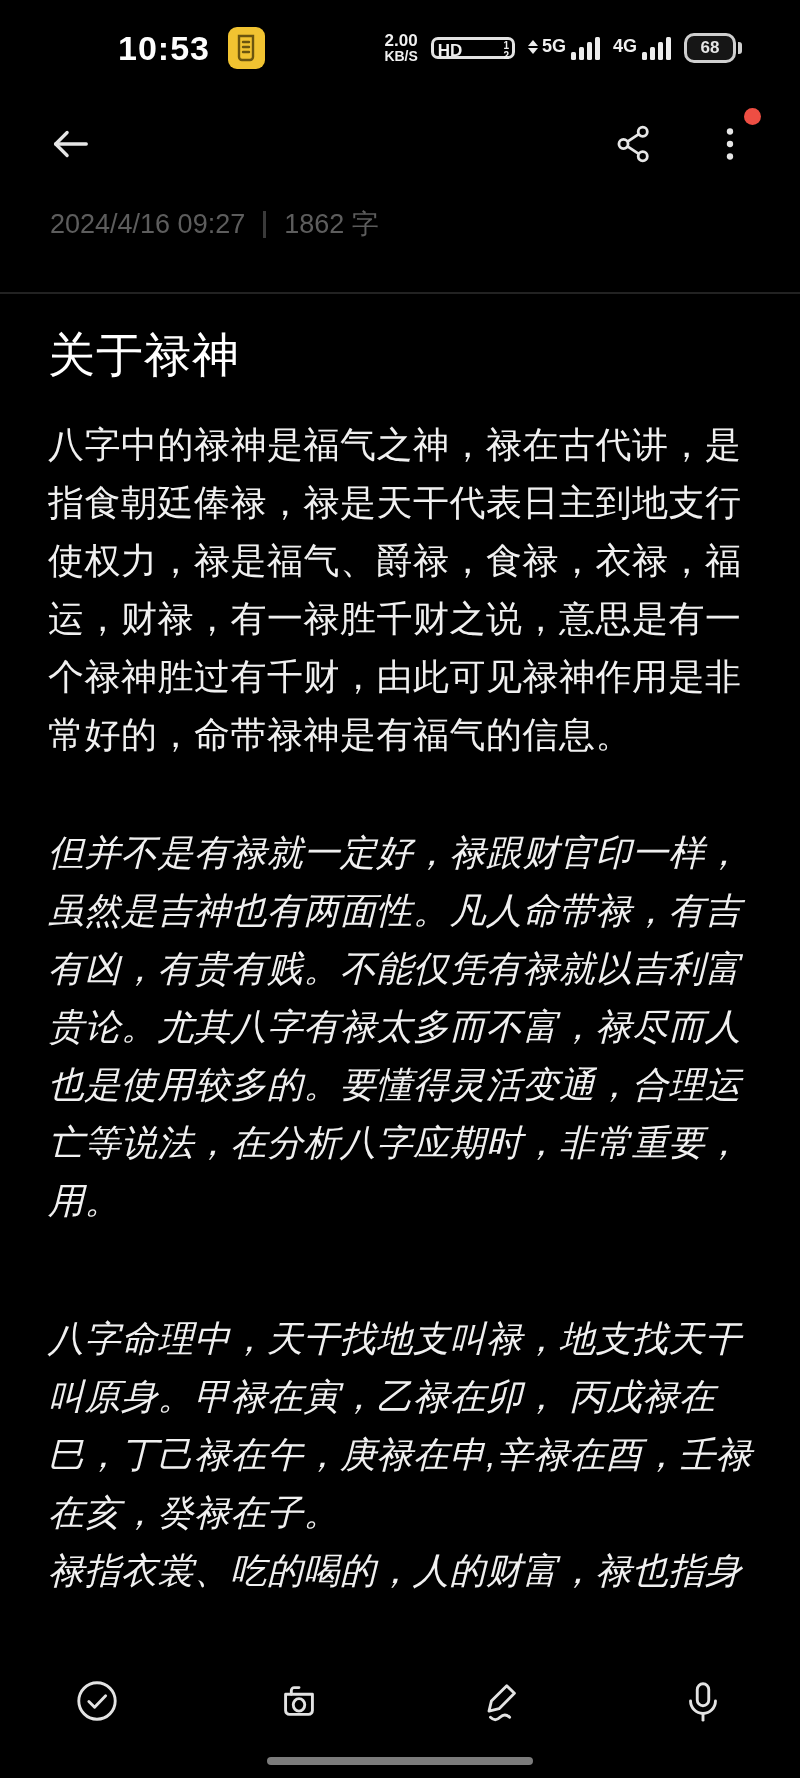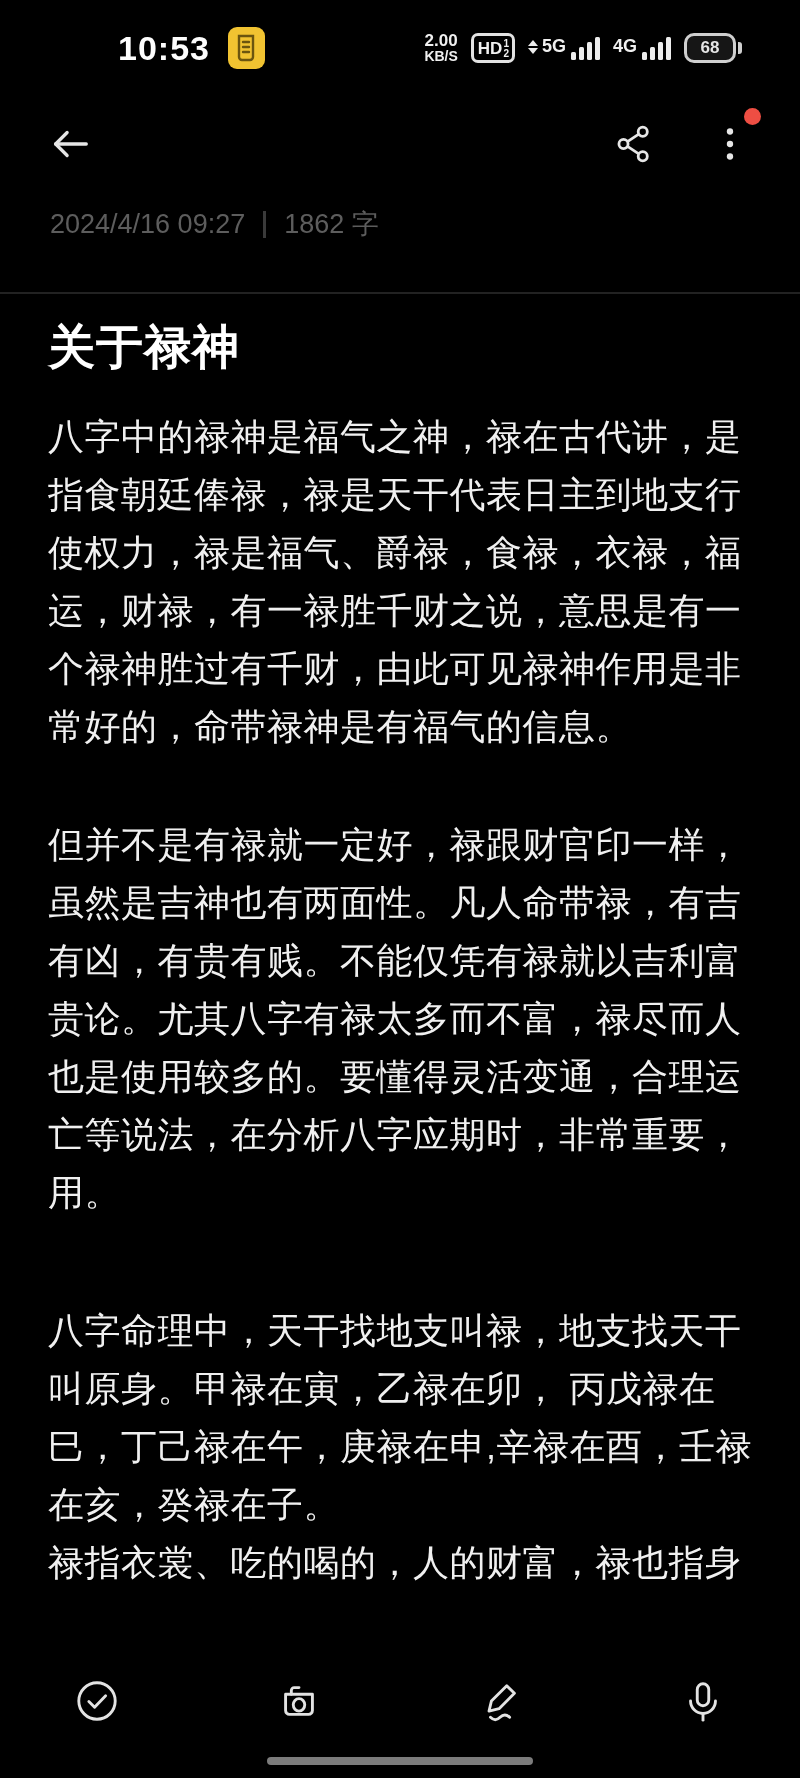--- a/index.html
+++ b/index.html
@@ -35,23 +35,23 @@
     display: flex; align-items: center; justify-content: center;
   }
   .status-right { display: flex; align-items: center; gap: 13px; }
   .net-speed {
     display: flex; flex-direction: column; align-items: center;
     color: #f0f0f0; font-weight: 700;
   }
   .net-speed .v { font-size: 17px; line-height: 17px; }
   .net-speed .u { font-size: 14px; line-height: 15px; }
   .hd-badge {
-    display: flex; align-items: flex-end;
+    display: flex; align-items: flex-start;
     border: 3px solid #e3e3e3; border-radius: 7px;
-    padding: 1px 3px 1px 4px; height: 30px;
+    padding: 1px 3px 1px 4px; height: 22px; gap: 40px;
   }
   .hd-badge .hd { font-size: 17px; font-weight: 800; color: #f0f0f0; letter-spacing: 0; }
   .hd-sim { display: flex; flex-direction: column; align-items: center; margin-left: 1px; }
   .hd-sim span { font-size: 10px; line-height: 10px; font-weight: 800; color: #f0f0f0; }
   .sig-group { display: flex; align-items: flex-end; gap: 3px; }
   .sig-arrows { display: flex; flex-direction: column; gap: 2px; margin-right: 1px; margin-bottom: 6px; }
   .tri-up { width: 0; height: 0; border-left: 5px solid transparent; border-right: 5px solid transparent; border-bottom: 6px solid #ededed; }
   .tri-down { width: 0; height: 0; border-left: 5px solid transparent; border-right: 5px solid transparent; border-top: 6px solid #ededed; }
   .net-label { font-size: 18px; font-weight: 700; color: #f0f0f0; margin-right: 2px; line-height: 18px; align-self: flex-start; }
   .bars { display: flex; align-items: flex-end; gap: 3px; }
@@ -100,29 +100,29 @@
 
   
   .content {
     position: absolute;
     top: 294px; left: 0; right: 0;
     height: 1346px;
     padding: 0 48px;
     overflow: hidden;
   }
   .note-title {
-    margin-top: 26px;
+    margin-top: 34px;
     font-size: 47px;
-    font-weight: 700;
+    font-weight: 400;
     color: #ffffff;
     line-height: 54px;
     letter-spacing: 1px;
   }
   .para { margin-top: 34px; }
-  .para + .para { margin-top: 60px; }
+  .para + .para { margin-top: 60px; font-style: italic; }
   .para.p3 { margin-top: 80px; }
   .line {
     font-size: 36px;
     line-height: 58px;
     color: #f0f0f0;
     white-space: pre-wrap;
     letter-spacing: 0.5px;
   }
 
   

